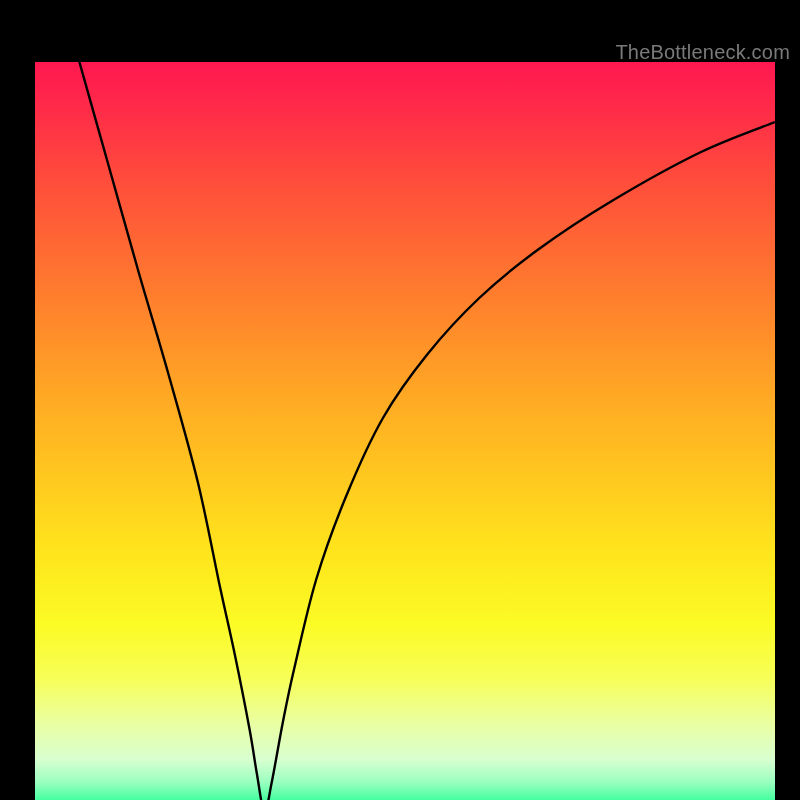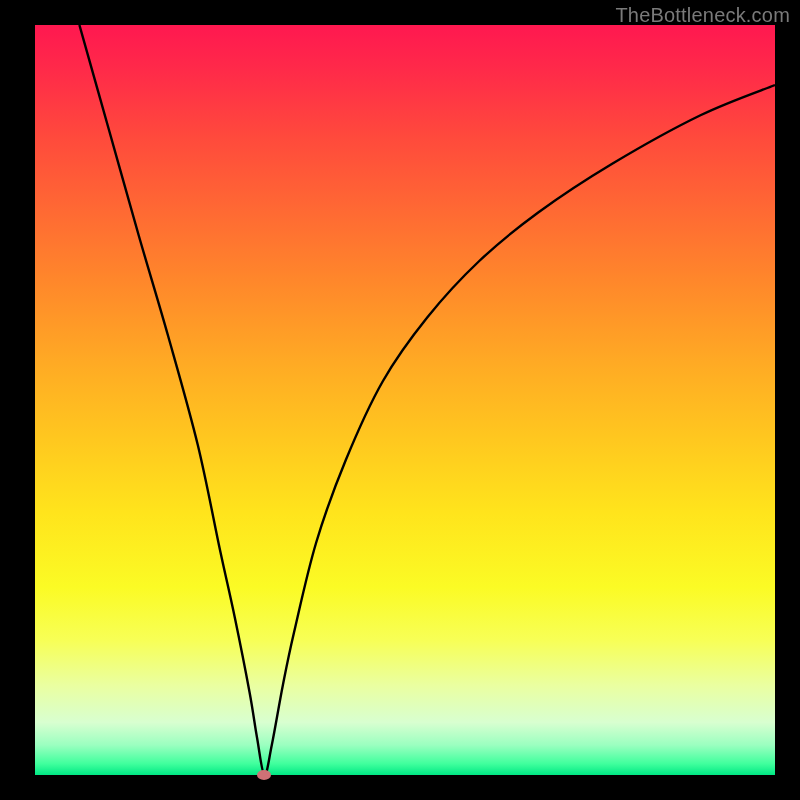--- a/index.html
+++ b/index.html
@@ -9,20 +9,21 @@
     height: 800px;
     background: #000;
     position: relative;
     overflow: hidden;
     font-family: Arial, Helvetica, sans-serif;
   }
   .outer {
     position: absolute;
     inset: 0;
     background: #000;
+    margin-top: 37px;
   }
   .plot {
     position: absolute;
     left: 35px;
     top: 25px;
     width: 740px;
     height: 750px;
     background: linear-gradient(to bottom,
       #ff1850 0%,
       #ff2a49 6%,

